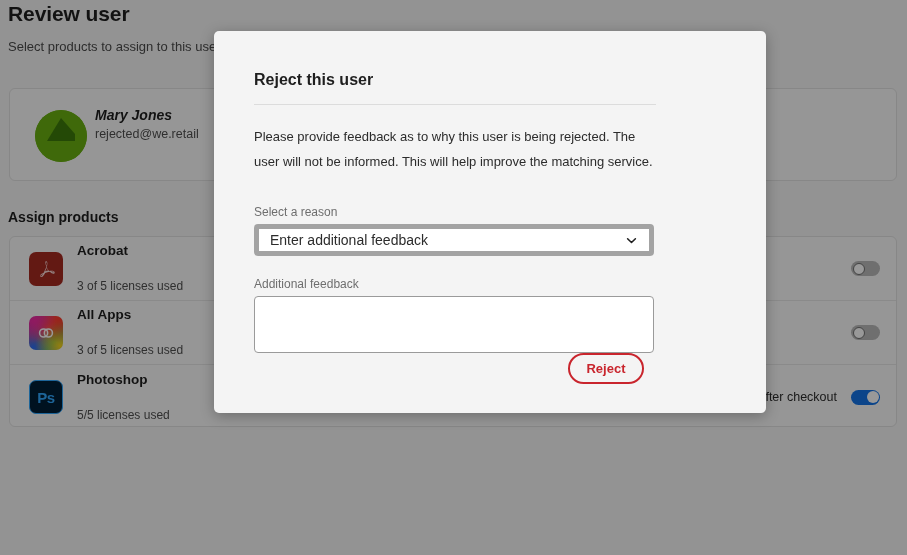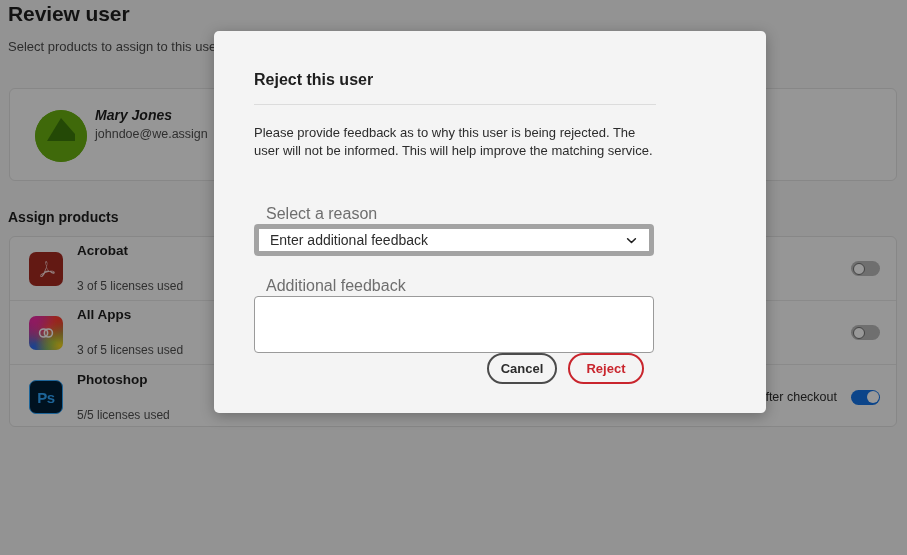--- a/index.html
+++ b/index.html
@@ -110,24 +110,24 @@
   .modal-title {
     position: absolute; left: 40px; top: 40px;
     font-size: 16px; font-weight: 700; color: #1f1f1f;
   }
   .modal-divider {
     position: absolute; left: 40px; top: 73px; width: 402px; height: 1px;
     background: #dcdcdc;
   }
   .modal-body {
     position: absolute; left: 40px; top: 93px; width: 400px;
-    font-size: 13px; line-height: 18px; color: #2c2c2c;
+    font-size: 13px; line-height: 25px; color: #2c2c2c;
   }
   .field-label {
-    position: absolute; left: 52px; font-size: 16px; color: #6e6e6e;
+    position: absolute; left: 40px; font-size: 12px; color: #6e6e6e;
   }
   .lbl-reason { top: 174px; }
   .lbl-extra  { top: 246px; }
 
   .select-wrap {
     position: absolute; left: 40px; top: 193px; width: 400px; height: 32px;
   }
   .select-box {
     width: 100%; height: 100%;
     background: #fff; border: 5px solid #a3a3a3; border-radius: 4px;
@@ -169,21 +169,21 @@
     <div class="page-sub">Select products to assign to this user</div>
 
     <div class="user-card">
       <div class="avatar">
         <svg width="52" height="52" viewBox="0 0 52 52" aria-hidden="true">
           <circle cx="26" cy="26" r="26" fill="#69af12"></circle>
           <path d="M26 8 L12 31 L40 31 L40 24 Z" fill="#3d7a0a"></path>
         </svg>
       </div>
       <div class="user-name">Mary Jones</div>
-      <div class="user-mail">johndoe@we.assign</div>
+      <div class="user-mail">rejected@we.retail</div>
     </div>
 
     <div class="assign-heading">Assign products</div>
 
     <div class="products-card">
 
       <div class="prod-row">
         <div class="prod-icon ic-acrobat">
           <svg width="22" height="22" viewBox="0 0 24 24" aria-hidden="true">
             <path d="M12.6 3.2c-.9 0-1.3.7-1.3 1.6 0 1.3.5 2.9 1.1 4.5-.8 2.4-1.9 5-2.9 6.8-2.2.9-3.9 2-3.9 3.3 0 .8.6 1.4 1.4 1.4 1.5 0 2.8-2 4.1-4.4 1.6-.6 3.4-1.1 5-1.3 1.4 1.2 2.9 2.1 4 2.1.9 0 1.4-.6 1.4-1.4 0-1.3-1.6-1.9-3.6-1.9-.8 0-1.7.1-2.6.2-1-1-1.9-2.3-2.6-3.7.5-1.6.8-3.1.8-4.3 0-1.8-.5-2.9-1.9-2.9zm0 1.5c.4 0 .5.4.5 1.2 0 .8-.2 1.8-.5 2.9-.3-1.1-.5-2.1-.5-2.9 0-.8.1-1.2.5-1.2zm-.1 6.3c.6 1 1.2 1.9 1.9 2.6-1.1.2-2.3.5-3.4.9.6-1.1 1.1-2.3 1.5-3.5zm6 3.6c1.2 0 2 .3 2 .7 0 .2-.1.3-.4.3-.6 0-1.5-.5-2.4-1 .3 0 .6 0 .8 0zm-9.9 2.9c-.9 1.5-1.7 2.5-2.2 2.5-.2 0-.3-.1-.3-.3 0-.5.9-1.3 2.5-2.2z" fill="#f7d8d6"></path>
@@ -264,17 +264,16 @@
           <svg width="13" height="13" viewBox="0 0 16 16" aria-hidden="true">
             <path d="M3.2 5.8 L8 10.5 L12.8 5.8" fill="none" stroke="#1f1f1f" stroke-width="1.9" stroke-linecap="round" stroke-linejoin="round"></path>
           </svg>
         </span>
       </div>
     </div>
 
     <div class="field-label lbl-extra">Additional feedback</div>
     <textarea class="textarea-box" placeholder="" style=""></textarea>
 
-    <div class="btn-cancel">Cancel</div>
     <div class="btn-modal-reject">Reject</div>
   </div>
 
 </div>
 
 </body></html>

